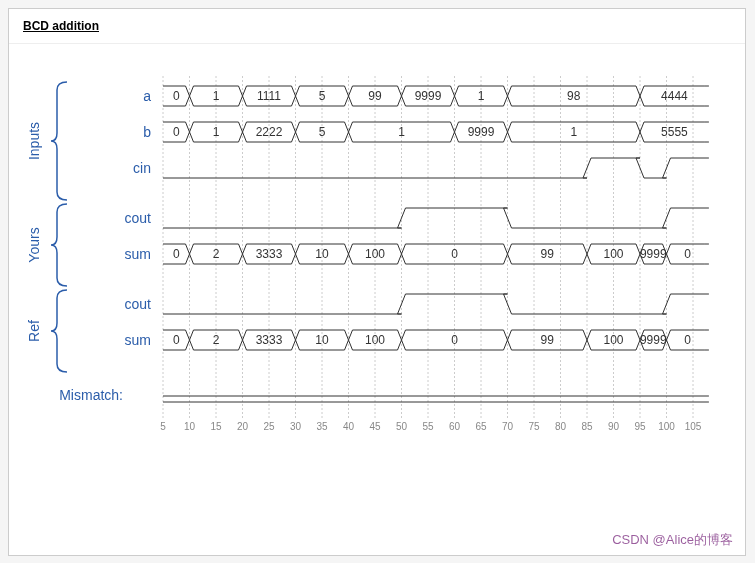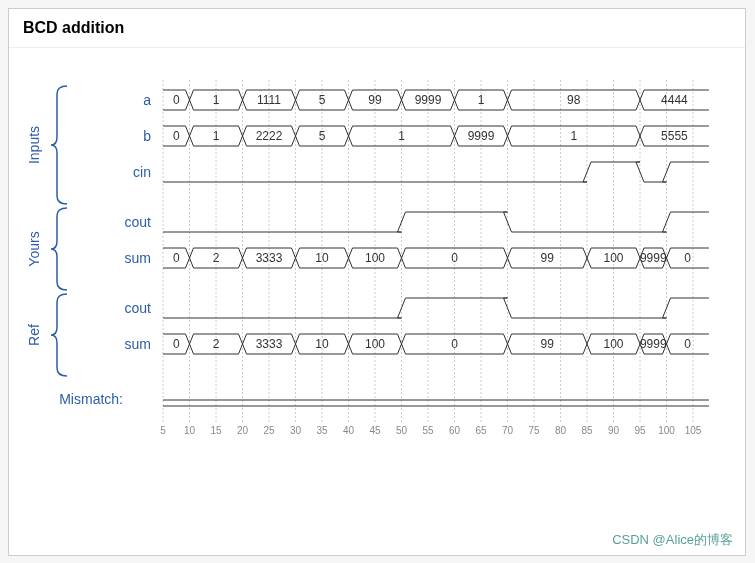--- a/index.html
+++ b/index.html
@@ -1,31 +1,31 @@
 <!DOCTYPE html>
 <html><head>
 <meta charset="utf-8">
 <style>
 * { margin: 0; padding: 0; box-sizing: border-box; }
 body { font-family: Arial, sans-serif; background: #f5f5f5; padding: 8px; }
 .container { background: #fff; border: 1px solid #ccc; width: 738px; height: 548px; position: relative; }
-.title { font-weight: bold; font-size: 16px; padding: 10px 14px; border-bottom: 1px solid #eee; }
+.title { font-weight: bold; font-size: 12px; padding: 10px 14px; border-bottom: 1px solid #eee; text-decoration: underline; }
 .chart { position: relative; padding: 14px 14px 10px 14px; }
 svg { display: block; }
 .sig-label { fill: #2B5DAA; font-size: 14px; text-anchor: end; }
 .group-label { fill: #2B5DAA; font-size: 14px; text-anchor: middle; }
 .bus-text { fill: #333; font-size: 12px; text-anchor: middle; dominant-baseline: central; }
 .mis-label { fill: #2B5DAA; font-size: 14px; text-anchor: end; }
 .axis-text { fill: #888; font-size: 10px; text-anchor: middle; }
 .bus { stroke: #333; stroke-width: 1; fill: none; }
 .wire { stroke: #333; stroke-width: 1; fill: none; }
 .mis { stroke: #333; stroke-width: 1; fill: none; }
 .gridline { stroke: #ccc; stroke-width: 1; stroke-dasharray: 2 2; }
 .bracket { stroke: #2B5DAA; stroke-width: 1.5; fill: none; }
-.watermark { position: absolute; bottom: 6px; right: 12px; color: #0f766e; font-size: 13px; opacity: 0.7; }
+.watermark { position: absolute; bottom: 6px; right: 12px; color: #701a75; font-size: 13px; opacity: 0.7; }
 </style>
 </head>
 <body>
 
 <div class="container">
   <div class="title">BCD addition</div>
   <div class="chart">
     <svg id="wave-svg" width="710" height="490">
         <line x1="140" y1="18" x2="140" y2="360" class="gridline"></line>
         <line x1="166.5" y1="18" x2="166.5" y2="360" class="gridline"></line>

